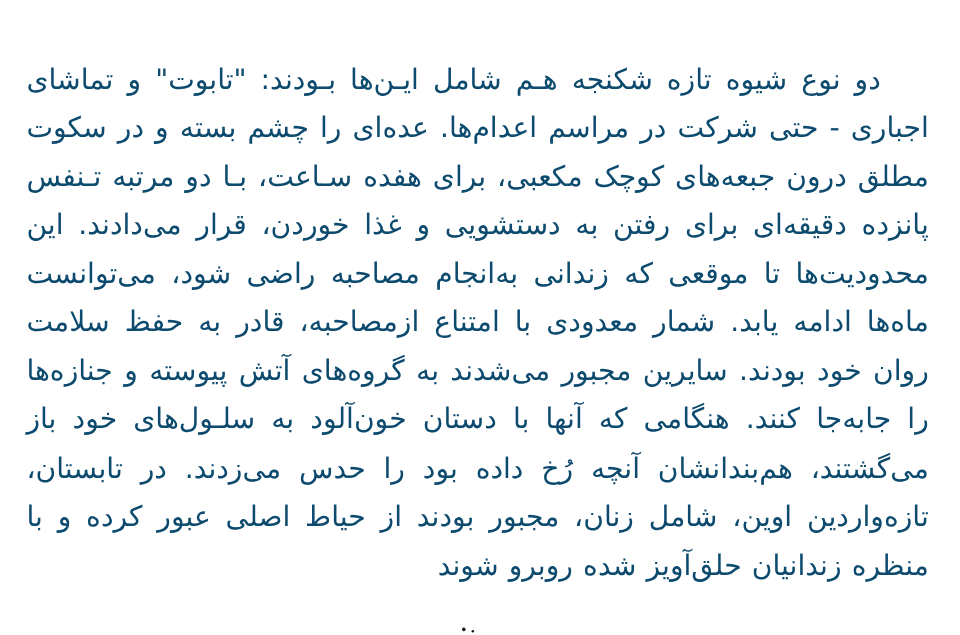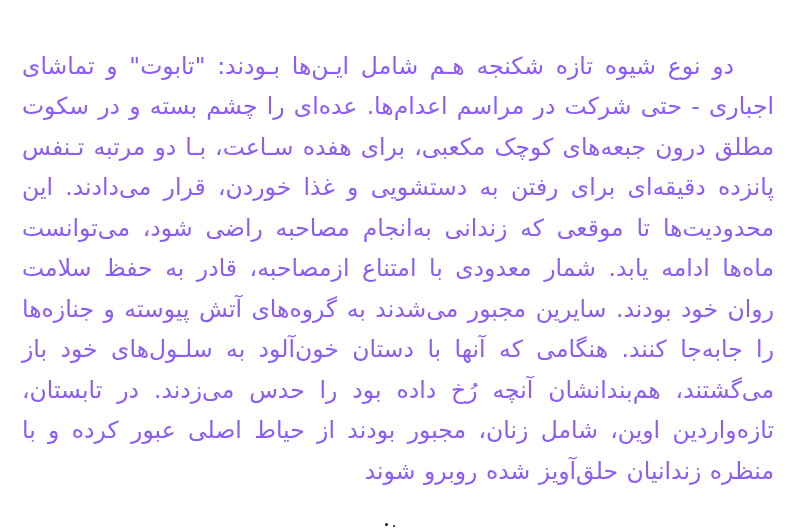--- a/index.html
+++ b/index.html
@@ -21,21 +21,21 @@
     box-sizing: border-box;
     padding: 22px 26px 10px 22px;
   }
   .body-text {
     direction: rtl;
     text-align: justify;
     text-align-last: right;
     font-family: "DejaVu Sans", sans-serif;
     font-size: 23.5px;
     line-height: 40.5px;
-    color: #8b5cf6;
+    color: #0c4a6e;
     letter-spacing: 0.2px;
     word-spacing: 1px;
     text-indent: 40px;
   }
   .speck {
     position: absolute;
     background: #111;
     border-radius: 50%;
   }
   .speck.s1 { left: 385px; top: 523px; width: 3px; height: 3px; }

